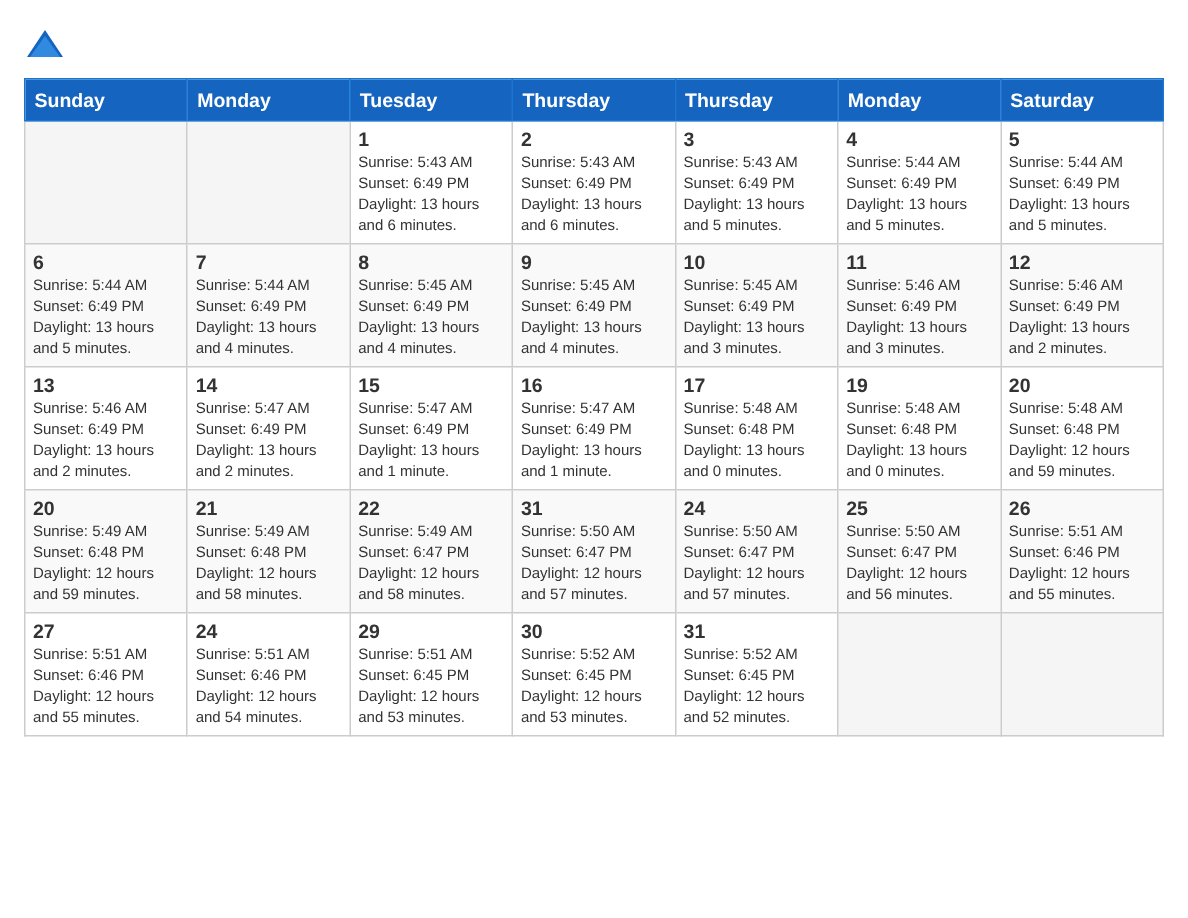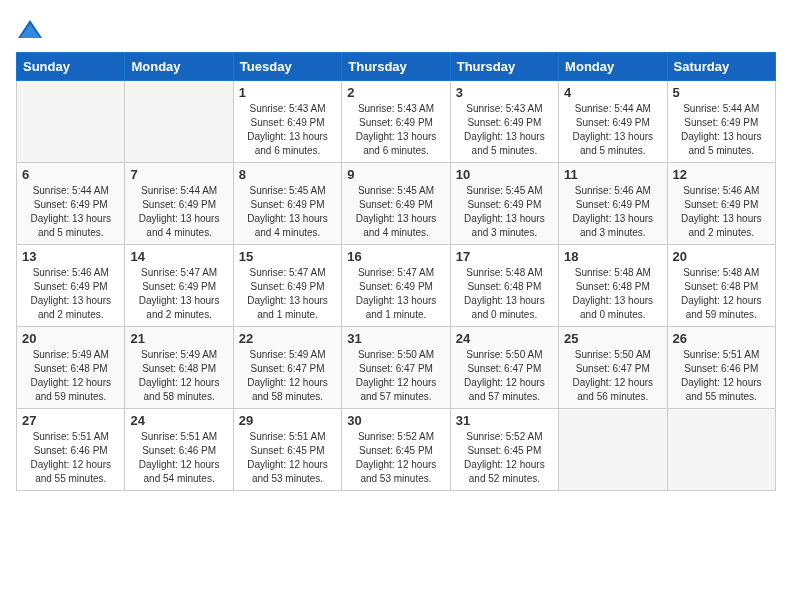--- a/index.html
+++ b/index.html
@@ -81,21 +81,20 @@
     .day-number {
       font-size: 13px;
       font-weight: bold;
       display: block;
       margin-bottom: 2px;
     }
     .day-info {
       font-size: 10px;
       color: #333;
       line-height: 1.4;
-      text-align: center;
     }
     .empty-cell {
       background: #f5f5f5 !important;
     }
   </style>
 </head>
 <body>
 
 <div class="header-section">
   <div class="logo">
@@ -234,21 +233,21 @@
 Sunset: 6:49 PM
 Daylight: 13 hours and 1 minute.</div>
         </td>
         <td>
           <span class="day-number">17</span>
           <div class="day-info" style="white-space: pre-line;">Sunrise: 5:48 AM
 Sunset: 6:48 PM
 Daylight: 13 hours and 0 minutes.</div>
         </td>
         <td>
-          <span class="day-number">18</span>
+          <span class="day-number">19</span>
           <div class="day-info" style="white-space: pre-line;">Sunrise: 5:48 AM
 Sunset: 6:48 PM
 Daylight: 13 hours and 0 minutes.</div>
         </td>
         <td>
           <span class="day-number">20</span>
           <div class="day-info" style="white-space: pre-line;">Sunrise: 5:48 AM
 Sunset: 6:48 PM
 Daylight: 12 hours and 59 minutes.</div>
         </td>

